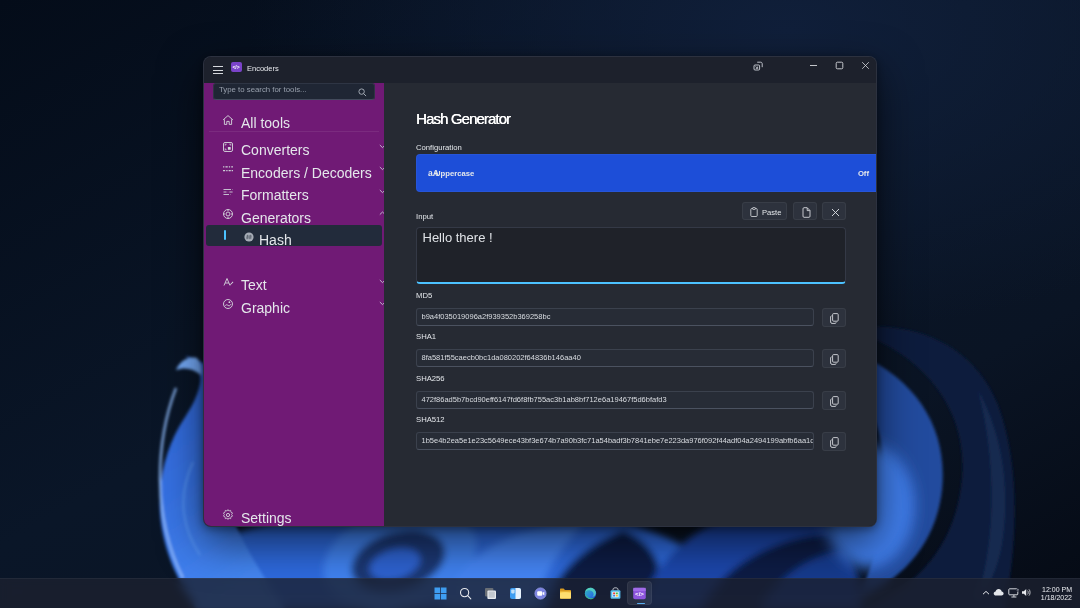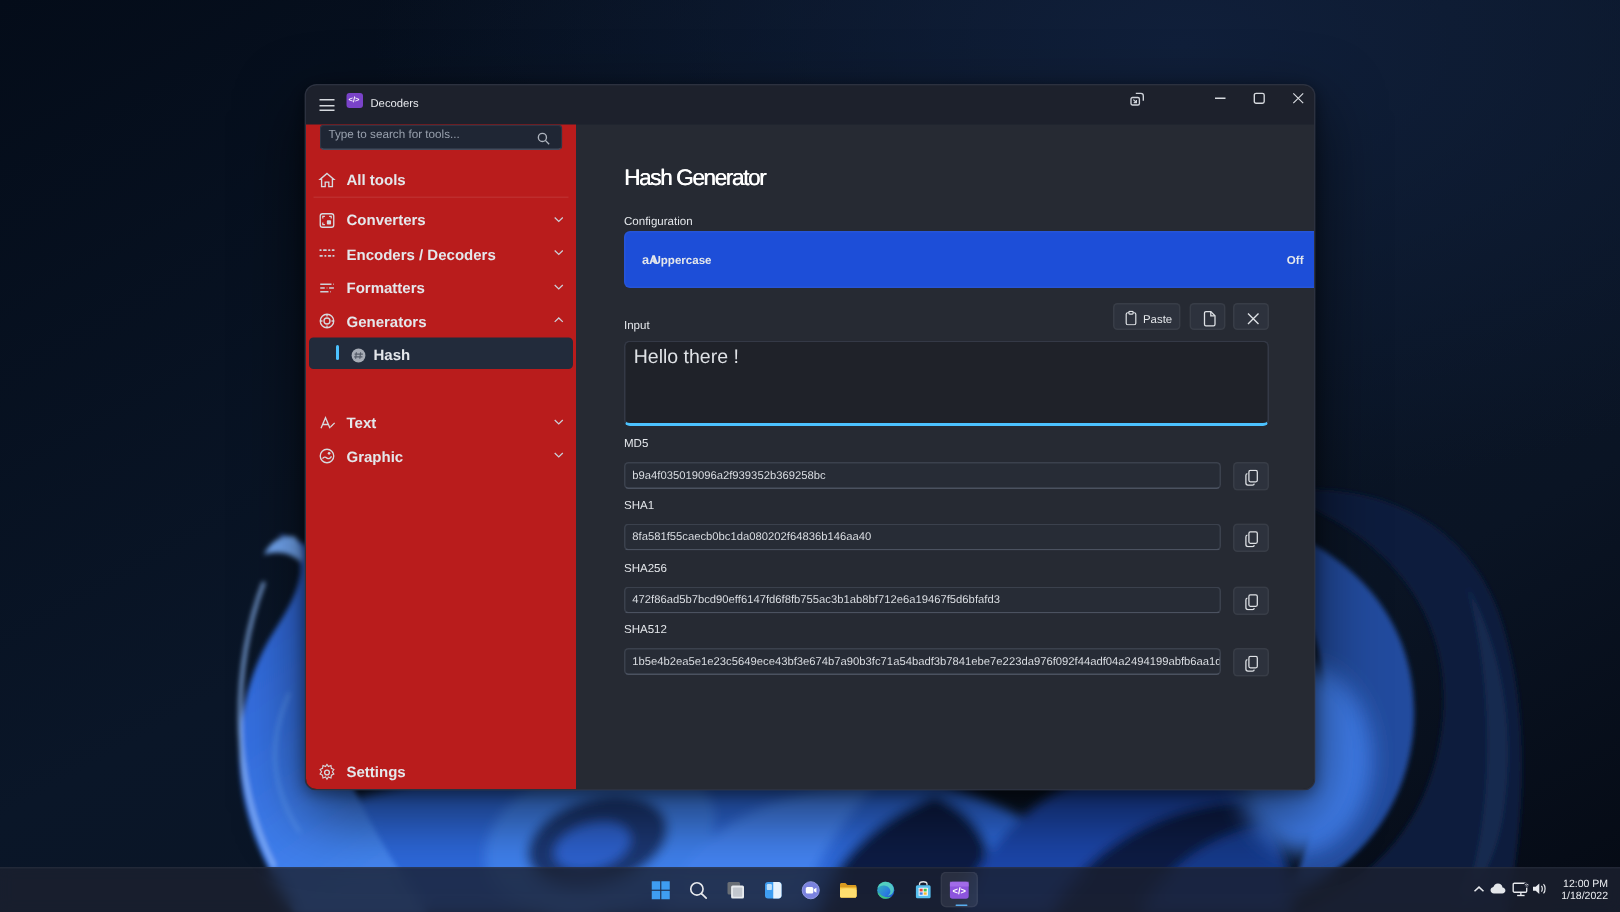--- a/index.html
+++ b/index.html
@@ -7,39 +7,39 @@
   font-family:"Liberation Sans", sans-serif; }
 #stage { position:relative; width:1080px; height:608px; overflow:hidden; }
 #wall { position:absolute; left:0; top:0; }
 
 
 #win { position:absolute; left:203px; top:56px; width:674px; height:471px;
   border-radius:8px; overflow:hidden; background:#1b202c;
   box-shadow:0 16px 44px rgba(0,0,0,.6), 0 2px 10px rgba(0,0,0,.4);
   border:1px solid rgba(120,130,150,0.18); }
 #titlebar { position:absolute; left:0; top:0; width:100%; height:26px; background:#1d212c; }
-#sidebar { position:absolute; left:0; top:26px; width:180px; height:445px; background:#b91c1c;padding-left:28px; }
+#sidebar { position:absolute; left:0; top:26px; width:180px; height:445px; background:#701a75;padding-left:28px; }
 #content { position:absolute; left:180px; top:26px; width:494px; height:445px; background:#262a33; }
 
 
 .ham { position:absolute; left:8.5px; top:9px; width:10px; height:8px; }
 .ham i { position:absolute; left:0; width:10px; height:1px; background:#d6d9de; }
 
 .logo { position:absolute; left:26.5px; top:4.5px; width:11px; height:10px; background:#7a43c9;
   border-radius:2px; color:#fff; font-size:5px; line-height:10px; text-align:center; font-weight:bold;}
 .apptitle { position:absolute; left:43px; top:7px; font-size:7.5px; color:#e8eaee; }
 
 
 .search { position:absolute; left:9px; top:0px; width:162px; height:17px;
   background:#1f2634; border:1px solid #2e3544; border-bottom-color:#434b5c; border-radius:3px;
   color:#98a0ad; font-size:7.8px; line-height:12.5px; padding-left:5px; }
 .search .mag { position:absolute; right:7px; top:3.5px; }
 
 
-.nav { position:absolute; left:0; width:180px; height:20px; color:#e4e7eb; font-size:10px;font-weight:bold; }
+.nav { position:absolute; left:10px; width:180px; height:20px; color:#e4e7eb; font-size:14px; }
 .nav .ic { position:absolute; left:8px; top:4px; width:12px; height:12px; color:#d6d9de; }
 .nav .tx { position:absolute; left:27px; top:5.5px; }
 .nav .ch { position:absolute; right:8px; top:7px; height:5px; line-height:0; }
 .nav.sub .ic { left:29px; }
 .nav.sub .tx { left:45px; }
 .sel { position:absolute; left:2px; top:142px; width:176px; height:20.5px;
   background:#222b3b; border-radius:3px; }
 .sel .pill { position:absolute; left:17.5px; top:5px; width:2px; height:10px; background:#4cc2ff; border-radius:2px; }
 
 
@@ -261,21 +261,21 @@
 </div>
 
 <div id="win">
   <div id="titlebar">
     <div class="ham">
           <i style="top:0"></i>
           <i style="top:3.5px"></i>
           <i style="top:7px"></i>
         </div>
     <div class="logo">&lt;/&gt;</div>
-    <div class="apptitle">Decoders</div>
+    <div class="apptitle">Encoders</div>
     <svg style="position:absolute;left:549px;top:4px;" width="10" height="10" viewBox="0 0 10 10">
           <path d="M4.2 1.2 H7.6 C8.6 1.2 9.2 1.8 9.2 2.8 V6.2" fill="none" stroke="#cfd3da" stroke-width="0.9"></path>
           <rect x="1" y="4" width="5.6" height="5" rx="1" fill="none" stroke="#cfd3da" stroke-width="0.9"></rect>
           <path d="M2.6 5.4 L4.6 7.4 M4.6 5.6 V7.4 H2.8" stroke="#cfd3da" stroke-width="0.8" fill="none"></path>
         </svg>
     <svg style="position:absolute;left:605px;top:4px;" width="9" height="9" viewBox="0 0 9 9">
           <path d="M1 4.5 H8" stroke="#d6d9de" stroke-width="0.9"></path>
         </svg>
     <svg style="position:absolute;left:631px;top:4px;" width="9" height="9" viewBox="0 0 9 9">
           <rect x="1.2" y="1.2" width="6.6" height="6.6" rx="1.2" fill="none" stroke="#d6d9de" stroke-width="0.9"></rect>

